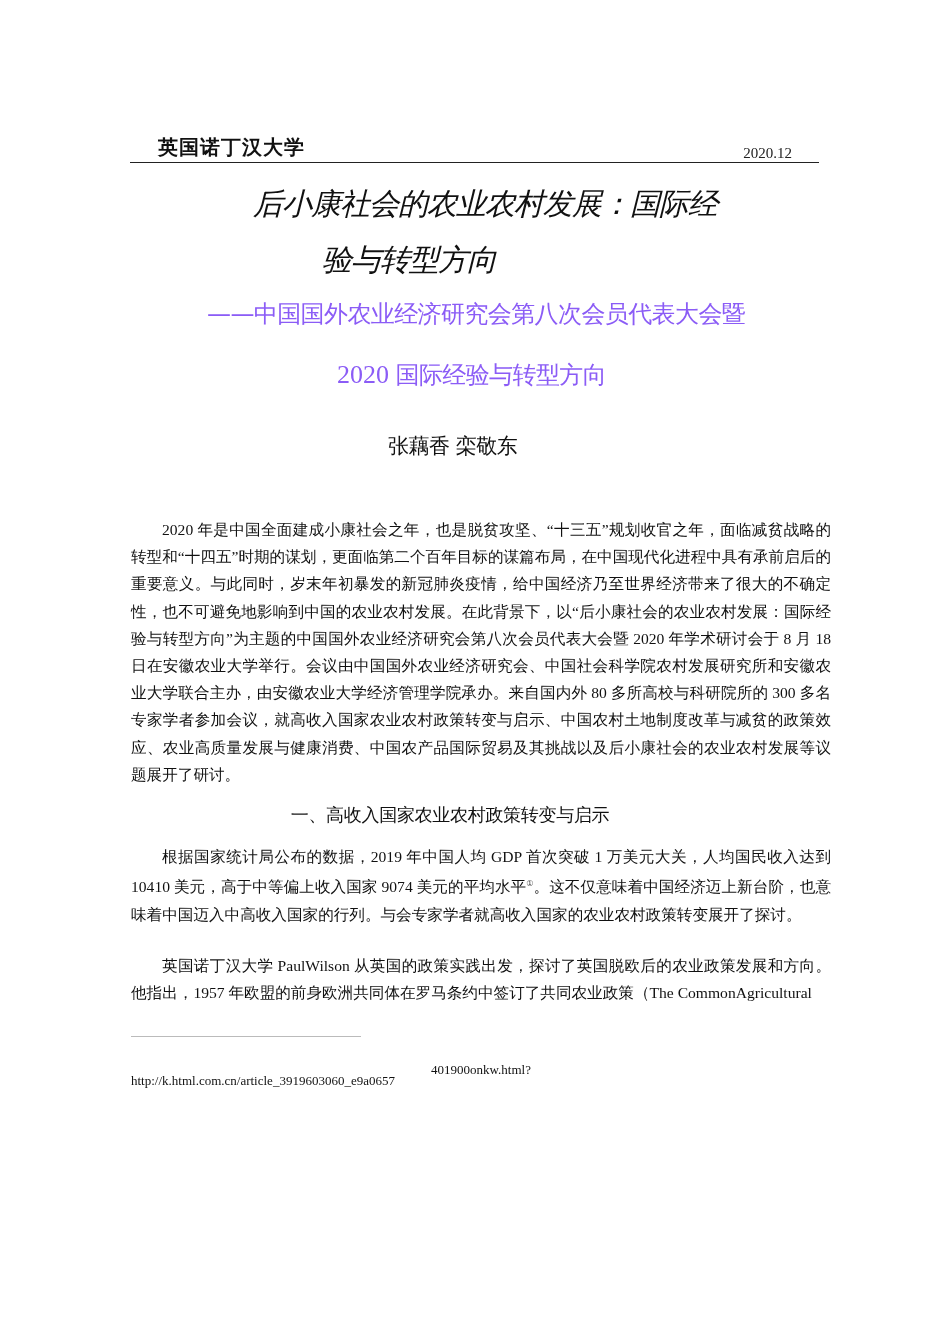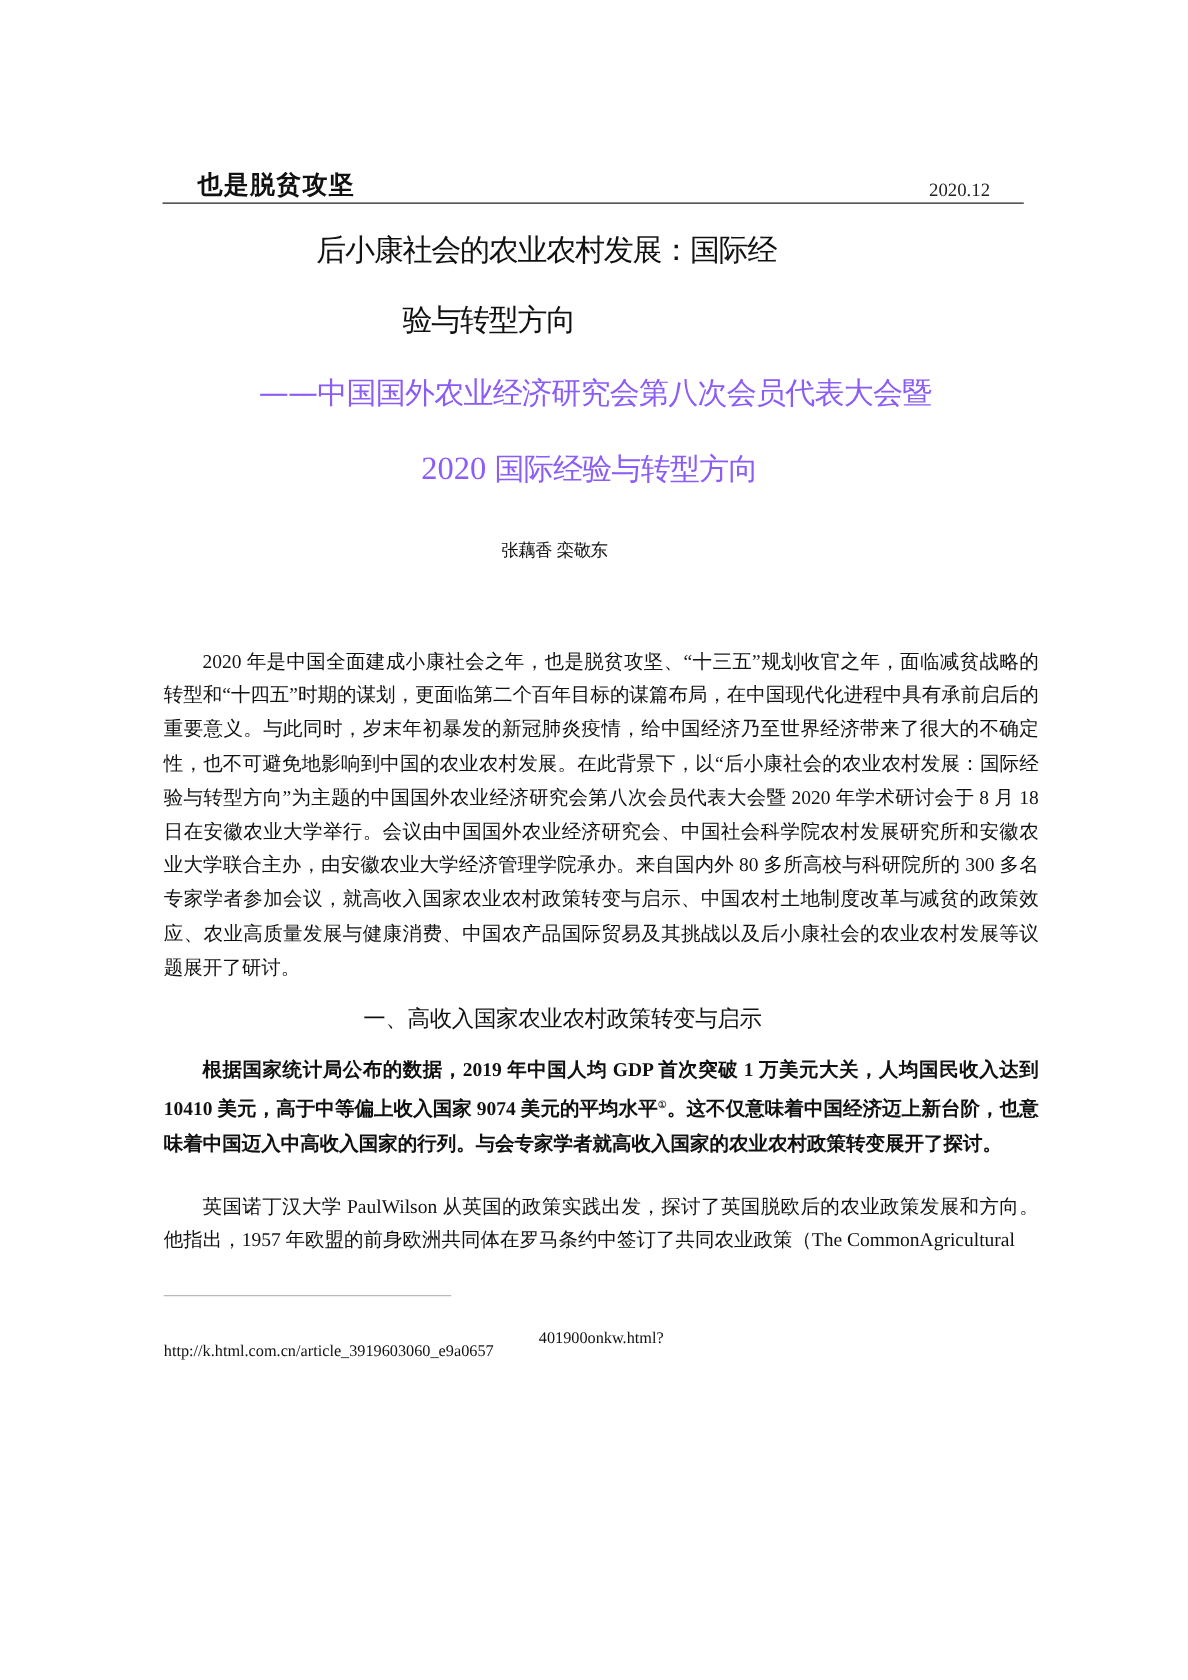--- a/index.html
+++ b/index.html
@@ -2,48 +2,48 @@
 <html><head>
   <meta charset="utf-8">
   <style>
     html, body { margin: 0; padding: 0; background: #ffffff; }
     body { width: 950px; height: 1344px; position: relative; overflow: hidden; color: #111; }
 
     .header { position: absolute; left: 130px; top: 132px; width: 689px; height: 30px; border-bottom: 1.3px solid #222; }
     .logo { position: absolute; left: 28px; top: 2px; font-family: "DejaVu Serif", serif; font-size: 20px; font-weight: bold; letter-spacing: 1px; color: #111; }
     .issue { position: absolute; right: 27px; top: 13px; font-family: "Liberation Serif", serif; font-size: 15px; color: #222; }
 
-    .title { position: absolute; font-family: "DejaVu Sans", sans-serif; font-size: 24px; color: #111; white-space: nowrap; letter-spacing: -1px; }
+    .title { position: absolute; font-family: "DejaVu Sans", sans-serif; font-size: 30px; color: #111; white-space: nowrap; letter-spacing: -1px; font-style: italic; }
     .title.l1 { left: 253px; top: 184px; }
     .title.l2 { left: 322px; top: 240px; }
     .subtitle { position: absolute; font-family: "DejaVu Sans", sans-serif; font-size: 24px; color: #8b5cf6; white-space: nowrap; letter-spacing: -0.6px; }
     .subtitle.l1 { left: 207px; top: 298px; }
     .subtitle.l2 { left: 337px; top: 359px; font-family: "Liberation Serif", serif; font-size: 26px; letter-spacing: 0; }
     .subtitle.l2 .cjk { font-family: "DejaVu Sans", sans-serif; font-size: 24px; letter-spacing: -0.6px; }
-    .authors { position: absolute; left: 401px; top: 432px; font-family: "DejaVu Sans", sans-serif; font-size: 14px; color: #111; white-space: nowrap; letter-spacing: -0.5px; }
+    .authors { position: absolute; left: 388px; top: 432px; font-family: "DejaVu Sans", sans-serif; font-size: 21px; color: #111; white-space: nowrap; letter-spacing: -0.5px; }
 
     .body-block { position: absolute; left: 131px; width: 700px; font-family: "Liberation Serif", "DejaVu Serif", serif; font-size: 15.6px; line-height: 27.2px; text-align: justify; color: #111; }
     .body-block p { margin: 0; text-indent: 31px; }
     .para1 { top: 516px; }
     .section-heading { position: absolute; left: 0; width: 900px; top: 803px; text-align: center; font-family: "DejaVu Sans", sans-serif; font-size: 18px; color: #111; letter-spacing: -0.3px; }
-    .para2 { top: 843px; font-weight: bold; }
+    .para2 { top: 843px; }
     .para3 { top: 952px; }
     .sup { font-size: 8px; vertical-align: super; color: #444; }
 
     .fn-rule { position: absolute; left: 131px; top: 1036px; width: 230px; height: 1px; background: #bbb; }
     .footnote { position: absolute; left: 131px; width: 700px; font-family: "Liberation Serif", "DejaVu Serif", serif; font-size: 13px; line-height: 20px; color: #111; }
     .fn1 { top: 1071px; }
     .fn2 { top: 1060px; text-align: center; }
     .fn-sup { font-size: 7px; vertical-align: super; color: #555; }
   </style>
 </head>
 <body>
 
 <div class="header">
-  <span class="logo">也是脱贫攻坚</span>
+  <span class="logo">英国诺丁汉大学</span>
   <span class="issue">2020.12</span>
 </div>
 
 <div class="title l1">后小康社会的农业农村发展：国际经</div>
 <div class="title l2">验与转型方向</div>
 
 <div class="subtitle l1">——中国国外农业经济研究会第八次会员代表大会暨</div>
 <div class="subtitle l2">
   <span>2020</span>
   <span class="cjk">国际经验与转型方向</span>

